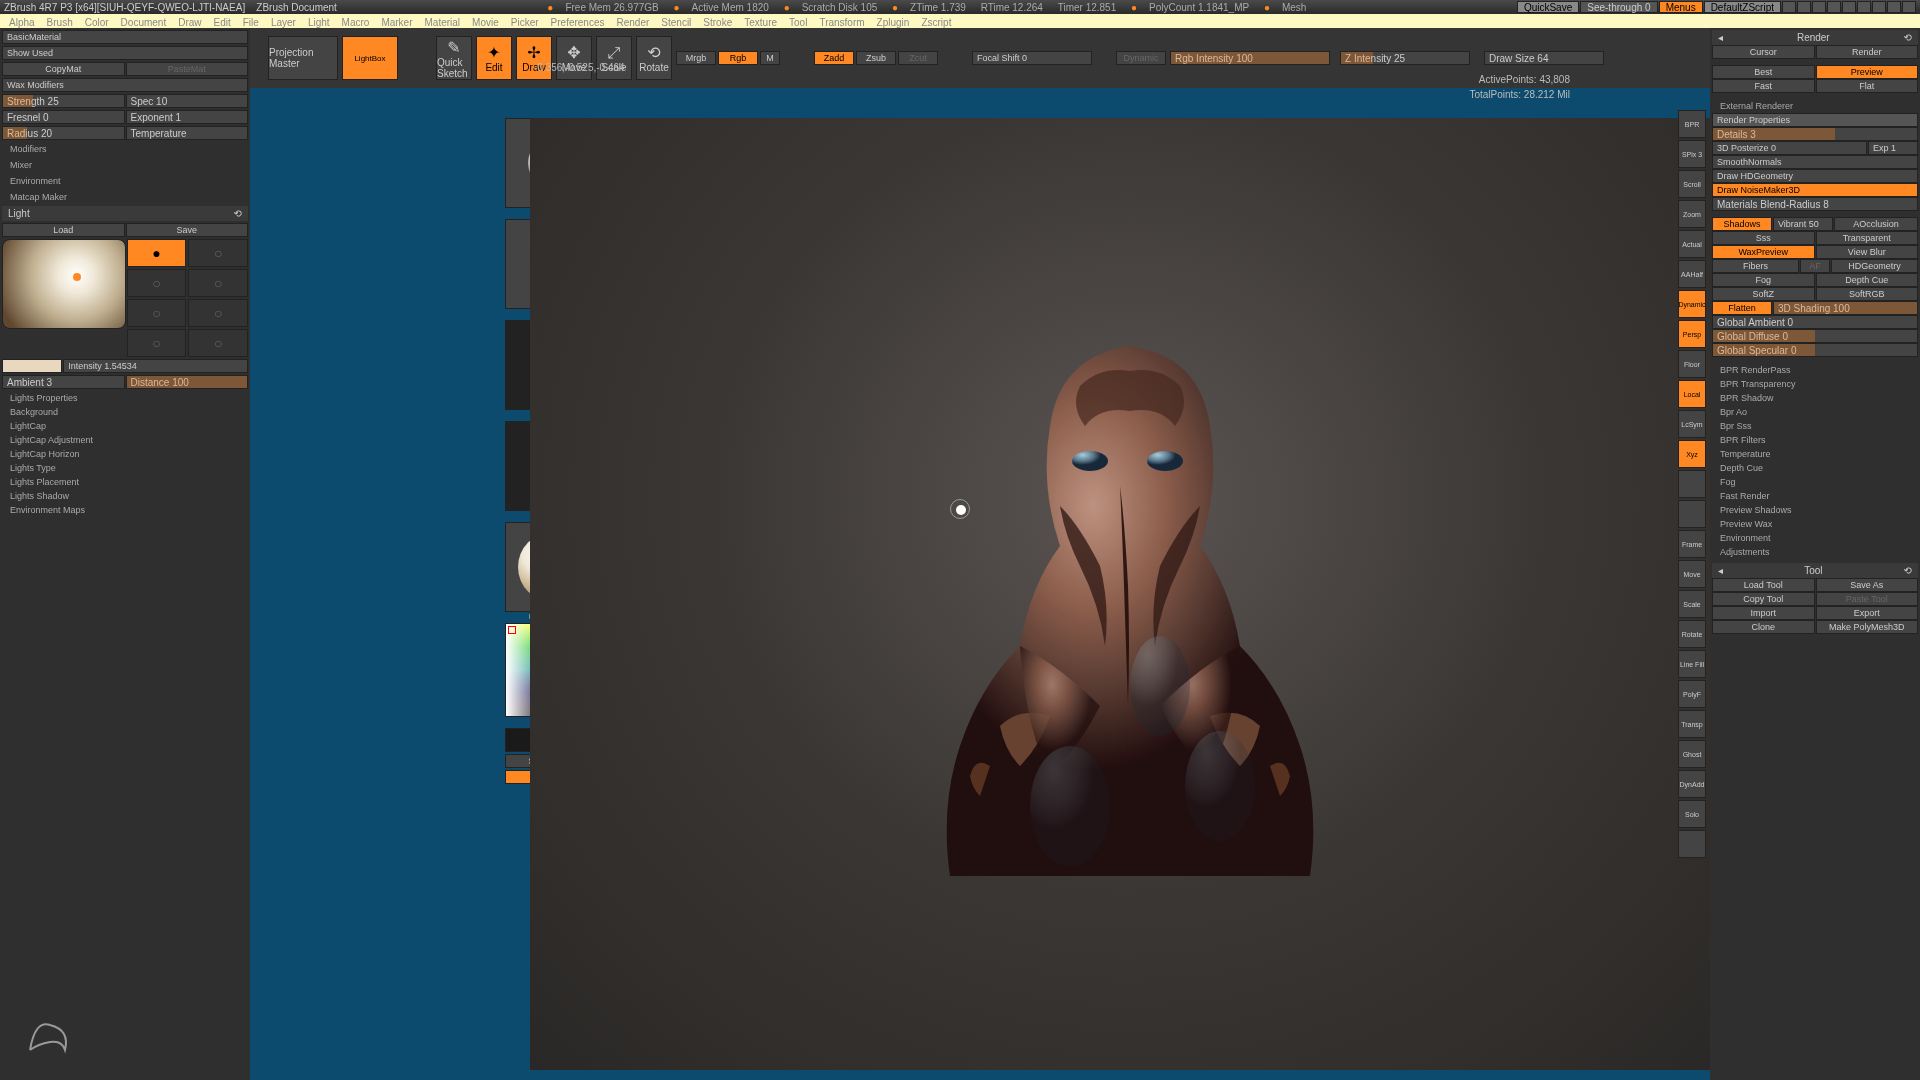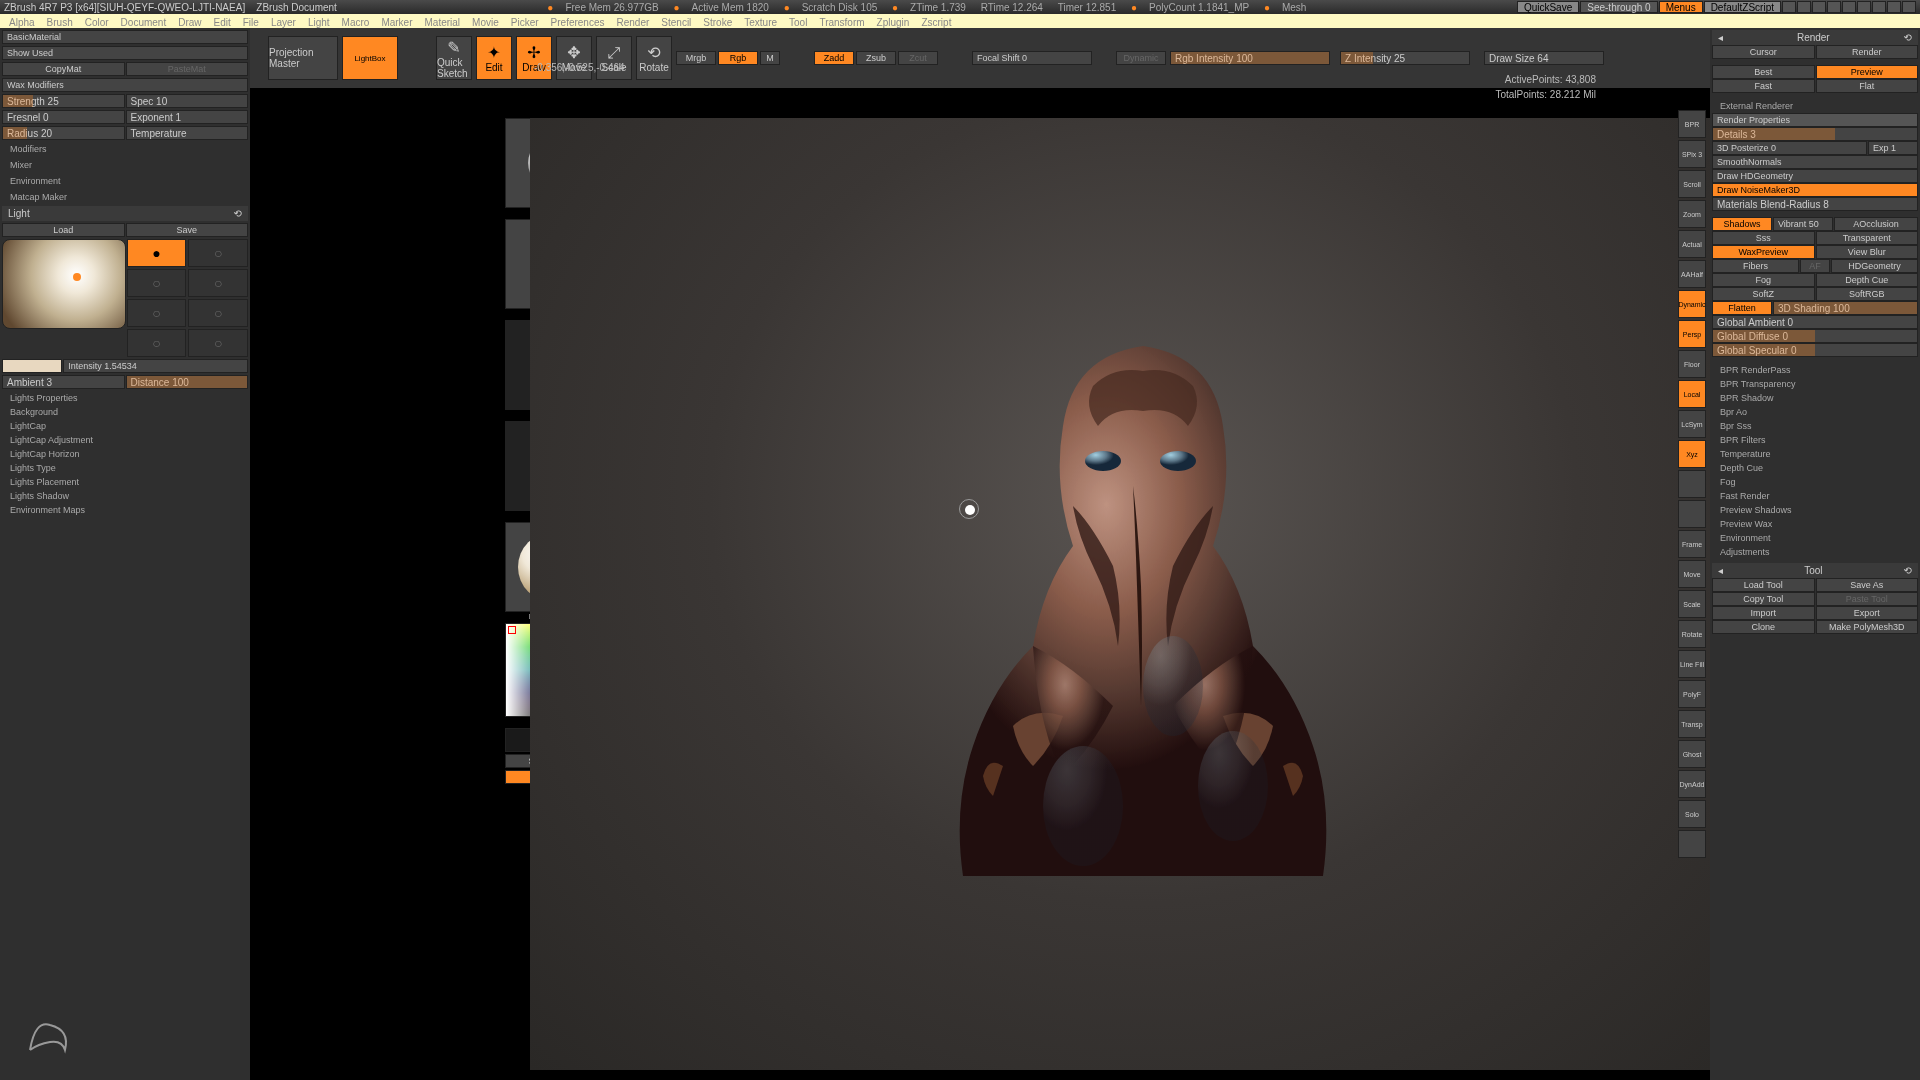--- a/index.html
+++ b/index.html
@@ -14,21 +14,21 @@
 .titlebar .right-icons .quicksave{width:auto;padding:0 6px;background:#888;color:#000}
 .titlebar .right-icons .seethru{width:auto;padding:0 6px}
 .titlebar .right-icons .menus{width:auto;padding:0 6px;background:#ff8822;color:#000}
 .titlebar .right-icons .def{width:auto;padding:0 6px;background:#888;color:#000}
 .menubar{height:14px;background:#fef9c3;display:flex;align-items:flex-end;padding:0 2px;font-size:9px;color:#888}
 .menubar span{padding:0 5px;cursor:pointer}
 .menubar .mt{margin-left:2px}
 .main{position:absolute;left:0;right:0;top:28px;bottom:0;display:flex}
 .left-panel{width:250px;background:#2f2f2f;display:flex;flex-direction:column;gap:2px;padding:2px}
 .right-panel{width:210px;background:#2f2f2f;position:absolute;right:0;top:28px;bottom:0;padding:2px}
-.canvas-area{flex:1;background:#000000;position:relative;margin:0 94px 0 0}
+.canvas-area{flex:1;background:#0c4a6e;position:relative;margin:0 120px 0 0}
 .btn{background:#444;border:1px solid #222;color:#ccc;padding:1px 4px;font-size:9px;display:flex;align-items:center;justify-content:center;cursor:pointer;height:14px}
 .btn.orange{background:#ff8822;color:#000}
 .slider{background:#444;border:1px solid #222;padding:1px 4px;font-size:9px;display:flex;justify-content:space-between;align-items:center;height:14px;position:relative}
 .slider .bar{position:absolute;left:0;top:0;bottom:0;background:#ff8822;opacity:0.3}
 .section-head{background:#3a3a3a;padding:2px 6px;font-size:10px;color:#ccc;cursor:pointer}
 .row{display:flex;gap:1px}
 .row>*{flex:1}
 .light-cell{width:100%;height:28px;background:#333;border:1px solid #222;display:flex;align-items:center;justify-content:center;font-size:14px;color:#666}
 .light-cell.on{background:#ff8822;color:#000}
 .thumb{background:#444;border:1px solid #222;display:flex;align-items:center;justify-content:center;flex-direction:column}

